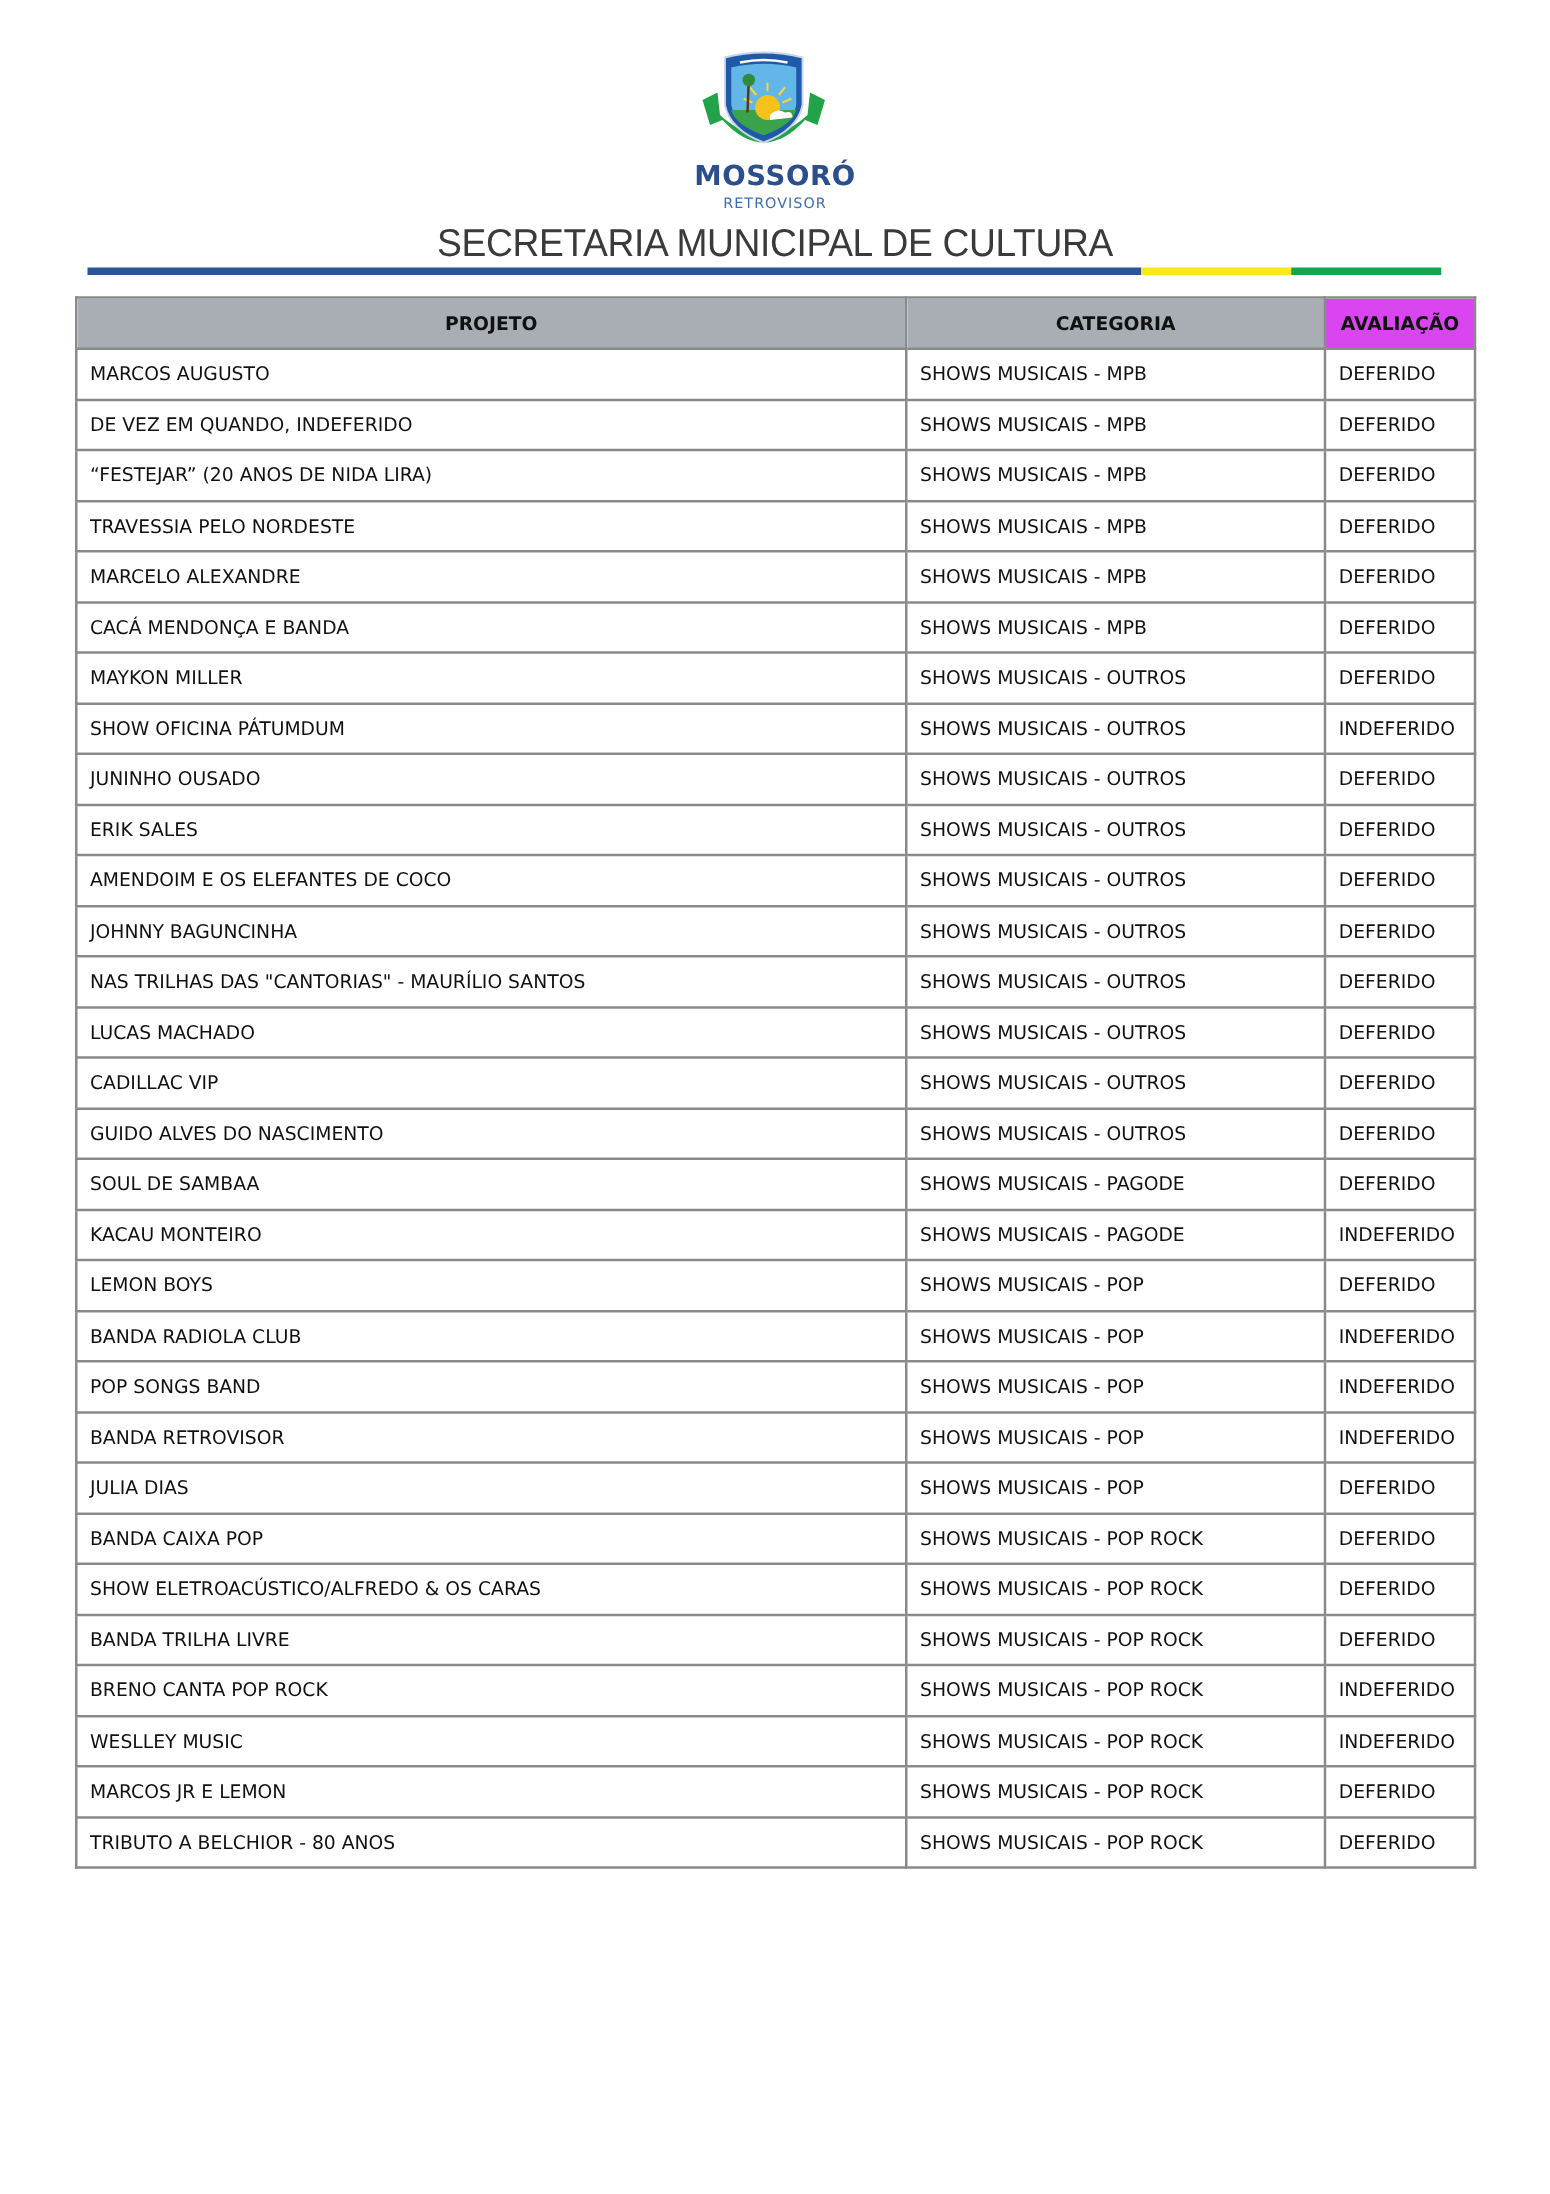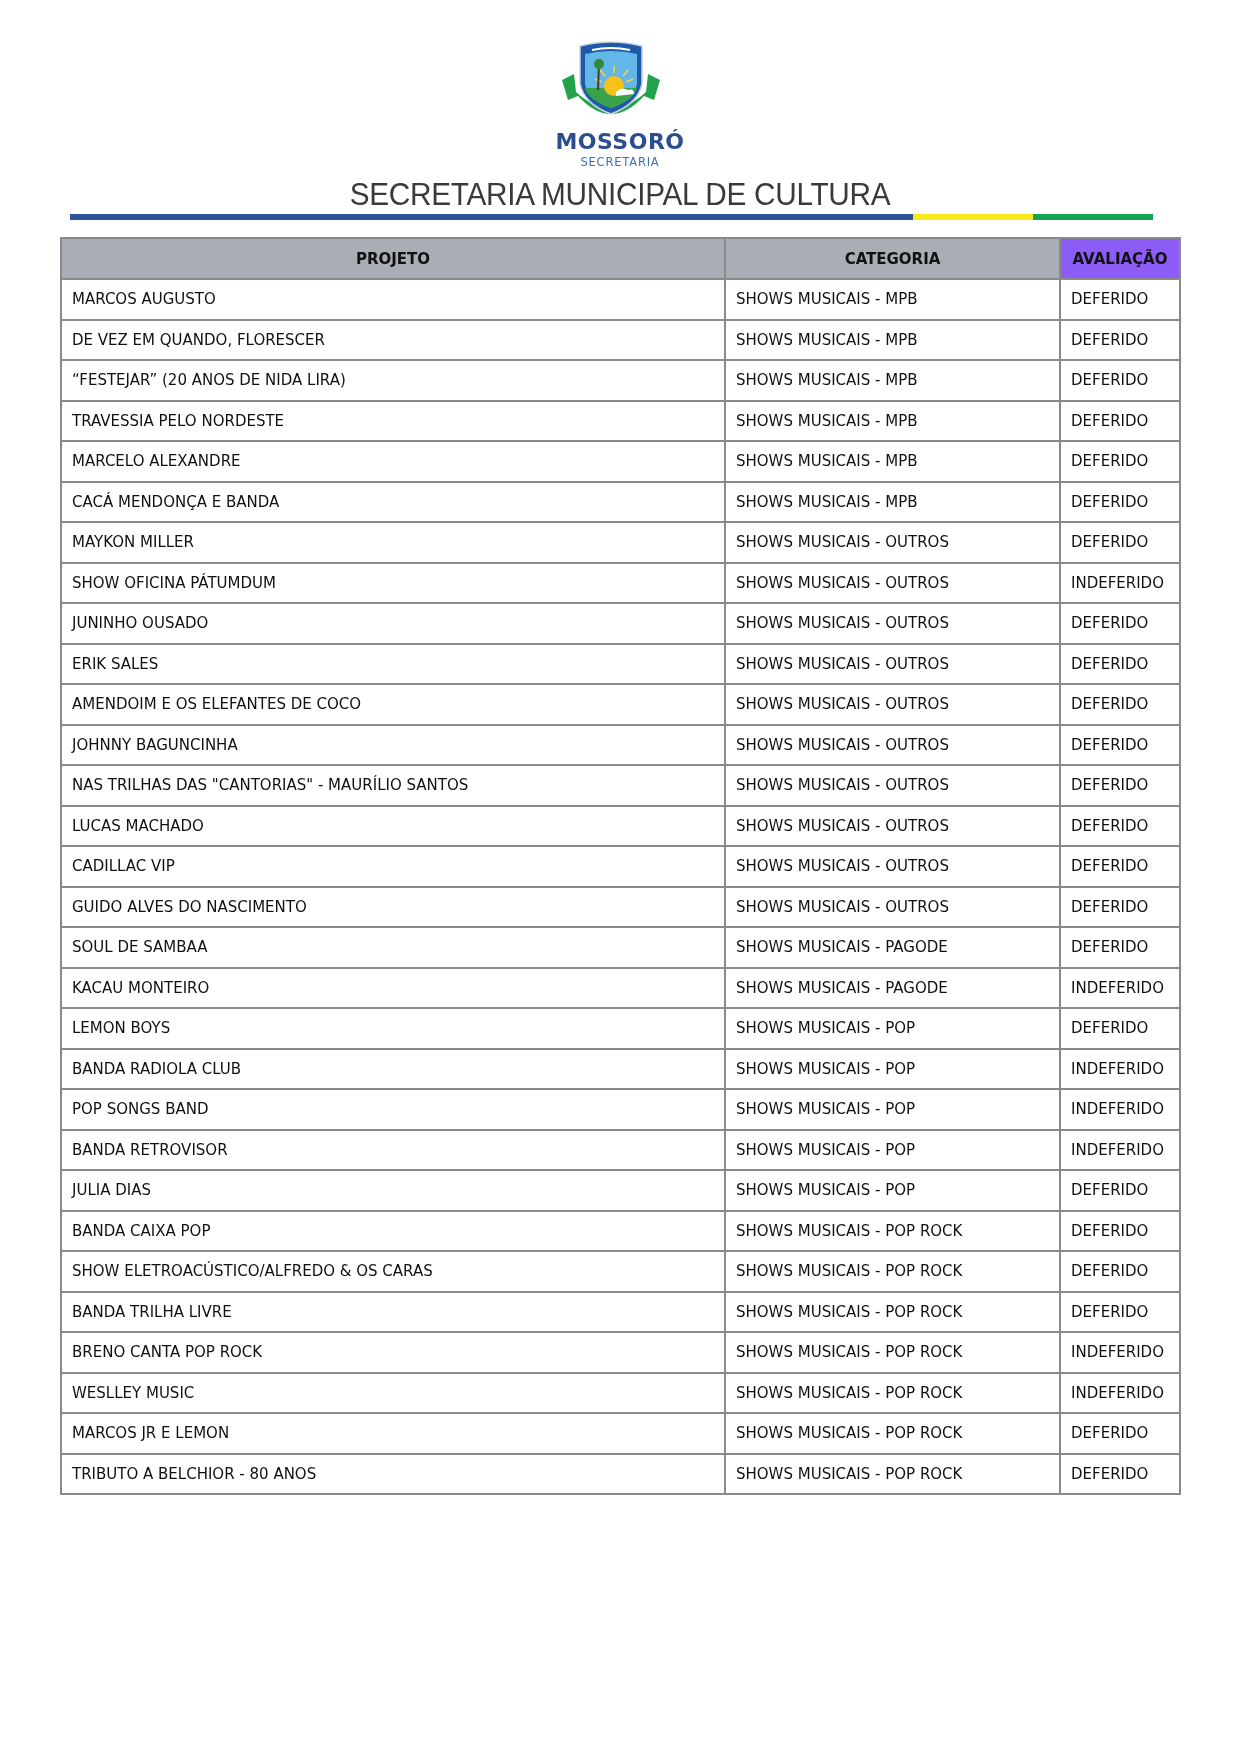--- a/index.html
+++ b/index.html
@@ -46,50 +46,50 @@
     </g>
 
     <line x1="40" y1="50" x2="41" y2="24" stroke="#5a3a1a" stroke-width="2"></line>
     <circle cx="41" cy="24" r="5" fill="#2f8a3a"></circle>
 
     <path d="M58 52 Q64 46 70 50 Q76 48 76 54 L58 56 Z" fill="#ffffff"></path>
 
     <path d="M34 10 Q53 6 72 10" stroke="#ffffff" stroke-width="2" fill="none"></path>
   </svg>
   <div class="brand brand-name">MOSSORÓ</div>
-  <div class="brand brand-sub">SECRETARIA</div>
+  <div class="brand brand-sub">RETROVISOR</div>
   <div class="dept-title">SECRETARIA MUNICIPAL DE CULTURA</div>
   <div class="color-bar">
     <div class="seg-blue" style="background: rgb(44, 85, 151);"></div>
     <div class="seg-yellow" style="background: rgb(251, 232, 26);"></div>
     <div class="seg-green" style="background: rgb(20, 165, 78);"></div>
   </div>
 </div>
 
 <table class="results">
   <colgroup>
       <col class="c1">
       <col class="c2">
       <col class="c3">
     </colgroup>
   <thead>
     <tr>
       <th style="background: rgb(169, 174, 181);">PROJETO</th>
       <th style="background: rgb(169, 174, 181);">CATEGORIA</th>
-      <th style="background: #8b5cf6;">AVALIAÇÃO</th>
+      <th style="background: #d946ef;">AVALIAÇÃO</th>
     </tr>
   </thead>
   <tbody id="table-body">
       <tr>
         <td>MARCOS AUGUSTO</td>
         <td>SHOWS MUSICAIS - MPB</td>
         <td>DEFERIDO</td>
       </tr>
       <tr>
-        <td>DE VEZ EM QUANDO, FLORESCER</td>
+        <td>DE VEZ EM QUANDO, INDEFERIDO</td>
         <td>SHOWS MUSICAIS - MPB</td>
         <td>DEFERIDO</td>
       </tr>
       <tr>
         <td>“FESTEJAR” (20 ANOS DE NIDA LIRA)</td>
         <td>SHOWS MUSICAIS - MPB</td>
         <td>DEFERIDO</td>
       </tr>
       <tr>
         <td>TRAVESSIA PELO NORDESTE</td>

